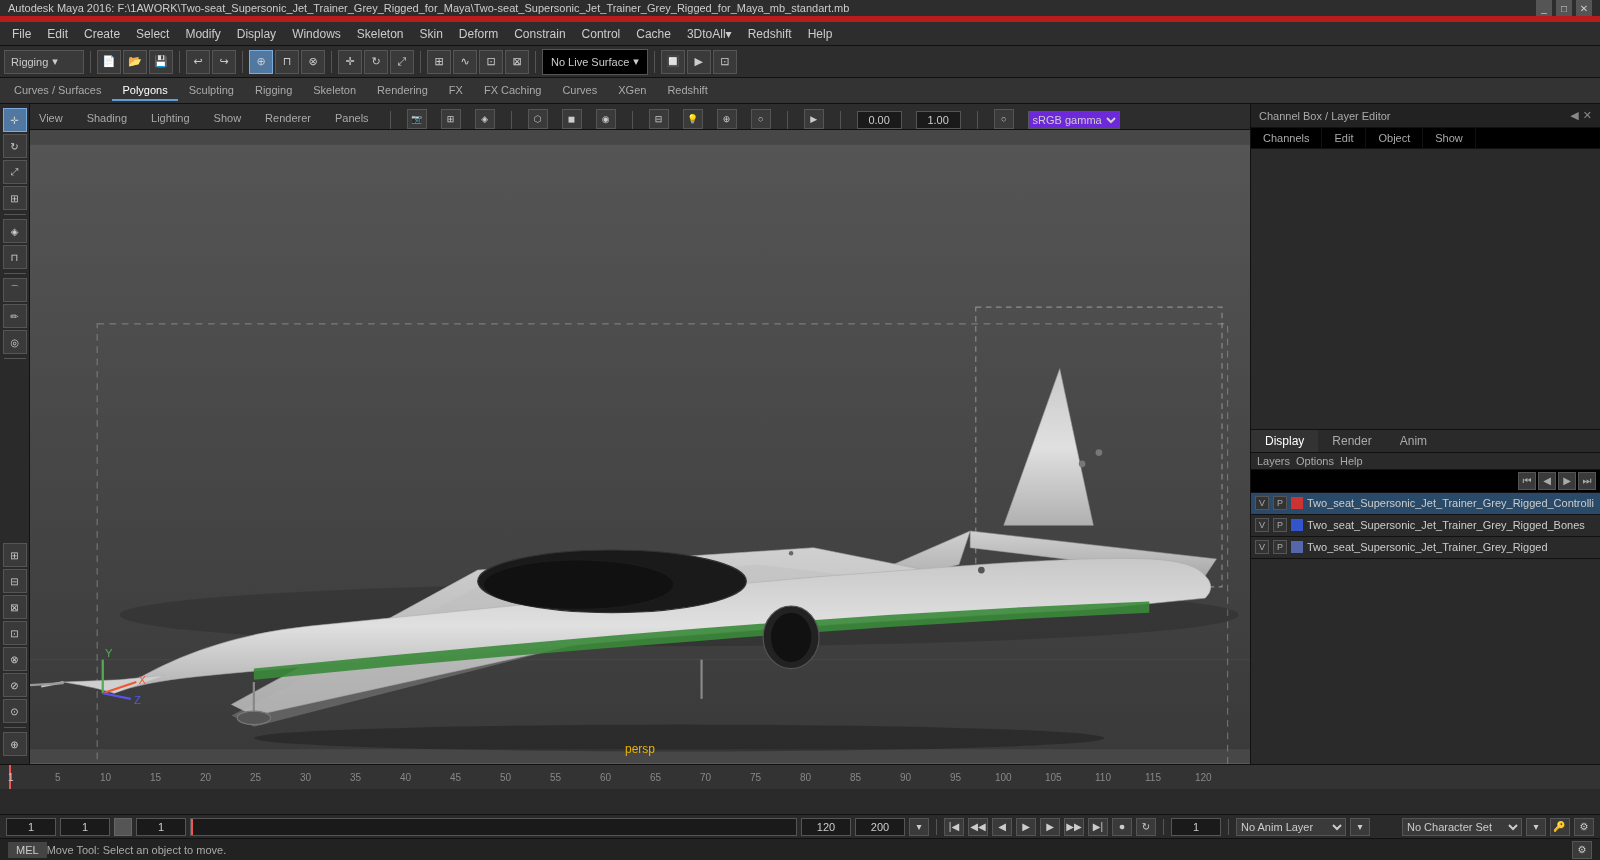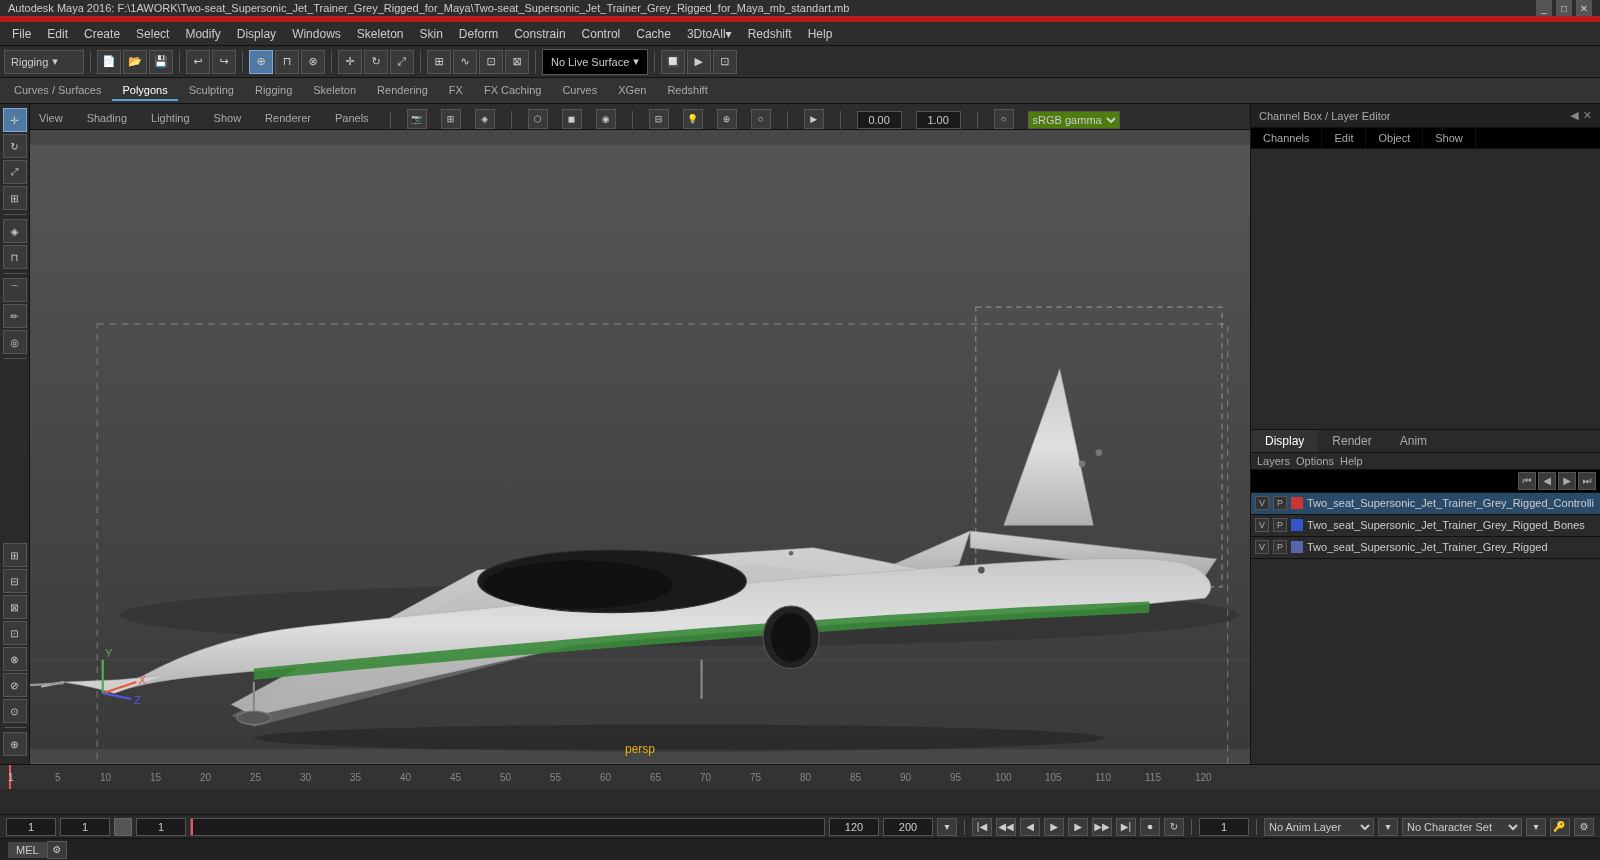--- a/index.html
+++ b/index.html
@@ -35,21 +35,21 @@
     .side-sep { width: 22px; height: 1px; background: #555; margin: 2px 0; }
     
     
     #viewport-area { flex: 1; background: #474747; position: relative; }
     
     
     #viewport-toolbar { background: #2d2d2d; height: 26px; display: flex; align-items: flex-end; padding: 0 4px; gap: 14px; border-bottom: 1px solid #111; }
     .vp-btn { background: transparent; border: none; color: #aaa; padding: 2px 5px; font-size: 11px; cursor: pointer; height: 22px; display: flex; align-items: center; }
     .vp-sep { width: 1px; height: 18px; background: #555; margin: 0 2px; }
     .vp-input { background: #1a1a1a; border: 1px solid #555; color: #ccc; width: 45px; height: 18px; font-size: 11px; text-align: center; }
-    .vp-select { background: #4d7c0f; border: 1px solid #555; color: #ccc; height: 18px; font-size: 11px; }
+    .vp-select { background: #6d28d9; border: 1px solid #555; color: #ccc; height: 18px; font-size: 11px; }
 
     
     #viewport-canvas { width: 100%; height: calc(100% - 26px); position: relative; overflow: hidden; }
     
     
     #viewport-canvas svg { position: absolute; width: 100%; height: 100%; }
     
     
     .cam-label { position: absolute; bottom: 8px; left: 50%; transform: translateX(-50%); color: #eab308; font-size: 12px; }
     
@@ -473,24 +473,25 @@
 
   <input class="bc-input" type="text" value="1" style="">
 
   <div class="bc-sep"></div>
 
   <select class="bc-select" style="min-width:110px;">
     <option>No Anim Layer</option>
   </select>
   <div class="bc-btn">▾</div>
 
-  <select class="bc-select" style="min-width:120px;">
+  <select class="bc-select" style="min-width:120px;margin-left:28px;">
     <option>No Character Set</option>
   </select>
   <div class="bc-btn">▾</div>
   <div class="bc-btn">🔑</div>
   <div class="bc-btn">⚙</div>
 </div>
 
 <div id="status-bar">
   <div class="status-mode">MEL</div>
+  <span class="status-text">Move Tool: Select an object to move.</span>
   <div class="bc-btn">⚙</div>
 </div>
 
 </body></html>

